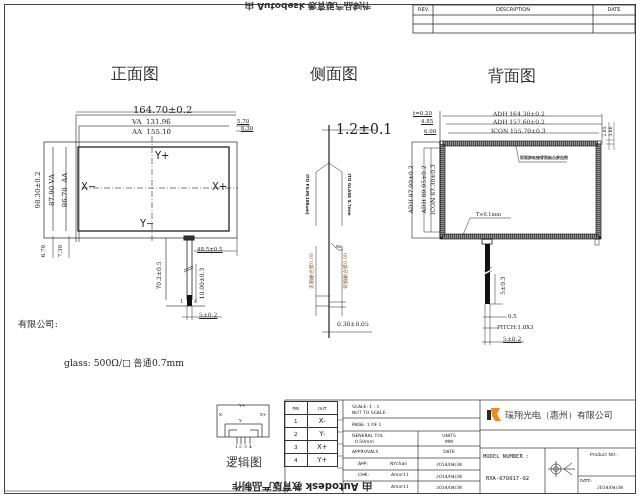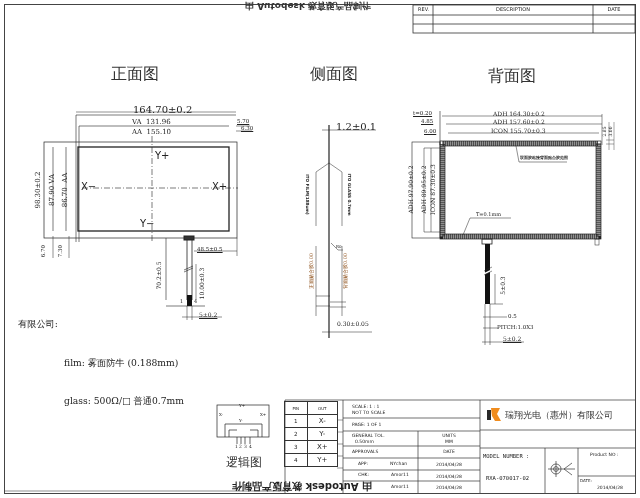--- a/index.html
+++ b/index.html
@@ -211,21 +211,21 @@
 <div class="abs" style="left:140px;top:218px;font-size:10px;font-family:'DejaVu Sans',sans-serif;">Y−</div>
 <div class="abs" style="left:81px;top:181px;font-size:10px;font-family:'DejaVu Sans',sans-serif;">X−</div>
 <div class="abs" style="left:212px;top:181px;font-size:10px;font-family:'DejaVu Sans',sans-serif;">X+</div>
 <div class="abs" style="left:197px;top:246px;font-size:5.5px;text-decoration:underline;">48.5±0.5</div>
 <div class="abs" style="left:138px;top:272px;font-size:6px;transform:rotate(-90deg);width:40px;text-align:center;">70.2±0.5</div>
 <div class="abs" style="left:181px;top:280px;font-size:6px;transform:rotate(-90deg);width:40px;text-align:center;">10.00±0.3</div>
 <div class="abs" style="left:180px;top:298px;font-size:5px;">1</div>
 <div class="abs" style="left:194px;top:298px;font-size:5px;">4</div>
 <div class="abs" style="left:199px;top:311px;font-size:6px;text-decoration:underline;">5±0.2</div>
 
-<div class="abs" style="left:336px;top:121px;font-size:10px;">1.2±0.1</div>
+<div class="abs" style="left:336px;top:121px;font-size:14px;">1.2±0.1</div>
 <div class="abs" style="left:282px;top:192px;font-size:4.2px;font-weight:bold;transform:rotate(90deg);width:50px;text-align:center;font-family:'DejaVu Sans',sans-serif;">ITO FILM(188um)</div>
 <div class="abs" style="left:324px;top:192px;font-size:4.2px;font-weight:bold;transform:rotate(90deg);width:50px;text-align:center;font-family:'DejaVu Sans',sans-serif;">ITO GLASS 0.7mm</div>
 <div class="abs" style="left:336px;top:244px;font-size:4px;">R0</div>
 <div class="abs" style="left:286px;top:268px;font-size:5px;transform:rotate(-90deg);width:50px;text-align:center;color:#8a4a12;">正面贴合胶0.00</div>
 <div class="abs" style="left:320px;top:268px;font-size:5px;transform:rotate(-90deg);width:50px;text-align:center;color:#8a4a12;">背面贴合胶0.00</div>
 <div class="abs" style="left:337px;top:320px;font-size:6px;">0.30±0.05</div>
 
 <div class="abs" style="left:413px;top:110px;font-size:5.5px;text-decoration:underline;">t=0.20</div>
 <div class="abs" style="left:421px;top:118px;font-size:5.5px;text-decoration:underline;">4.85</div>
 <div class="abs" style="left:424px;top:128px;font-size:5.5px;text-decoration:underline;">6.00</div>
@@ -239,21 +239,20 @@
 <div class="abs" style="left:402px;top:186px;font-size:6px;transform:rotate(-90deg);width:60px;text-align:center;">ICON 87.30±0.3</div>
 <div class="abs" style="left:520px;top:155px;font-size:4px;font-weight:bold;">双面胶粘接背面贴合胶范围</div>
 <div class="abs" style="left:476px;top:211px;font-size:5px;">T=0.1mm</div>
 <div class="abs" style="left:487px;top:282px;font-size:6px;transform:rotate(-90deg);width:30px;text-align:center;">5±0.3</div>
 <div class="abs" style="left:508px;top:313px;font-size:5.5px;">0.5</div>
 <div class="abs" style="left:497px;top:324px;font-size:5.5px;">PITCH:1.0X3</div>
 <div class="abs" style="left:503px;top:335px;font-size:6px;text-decoration:underline;">5±0.2</div>
 
 <div class="notes">
   <div>有限公司:</div>
-  <div class="ind1">film: 雾面防牛 (0.188mm)</div>
   <div class="ind1">glass: 500Ω/□ 普通0.7mm</div>
   
   
   
   
   
   
   
   
   

